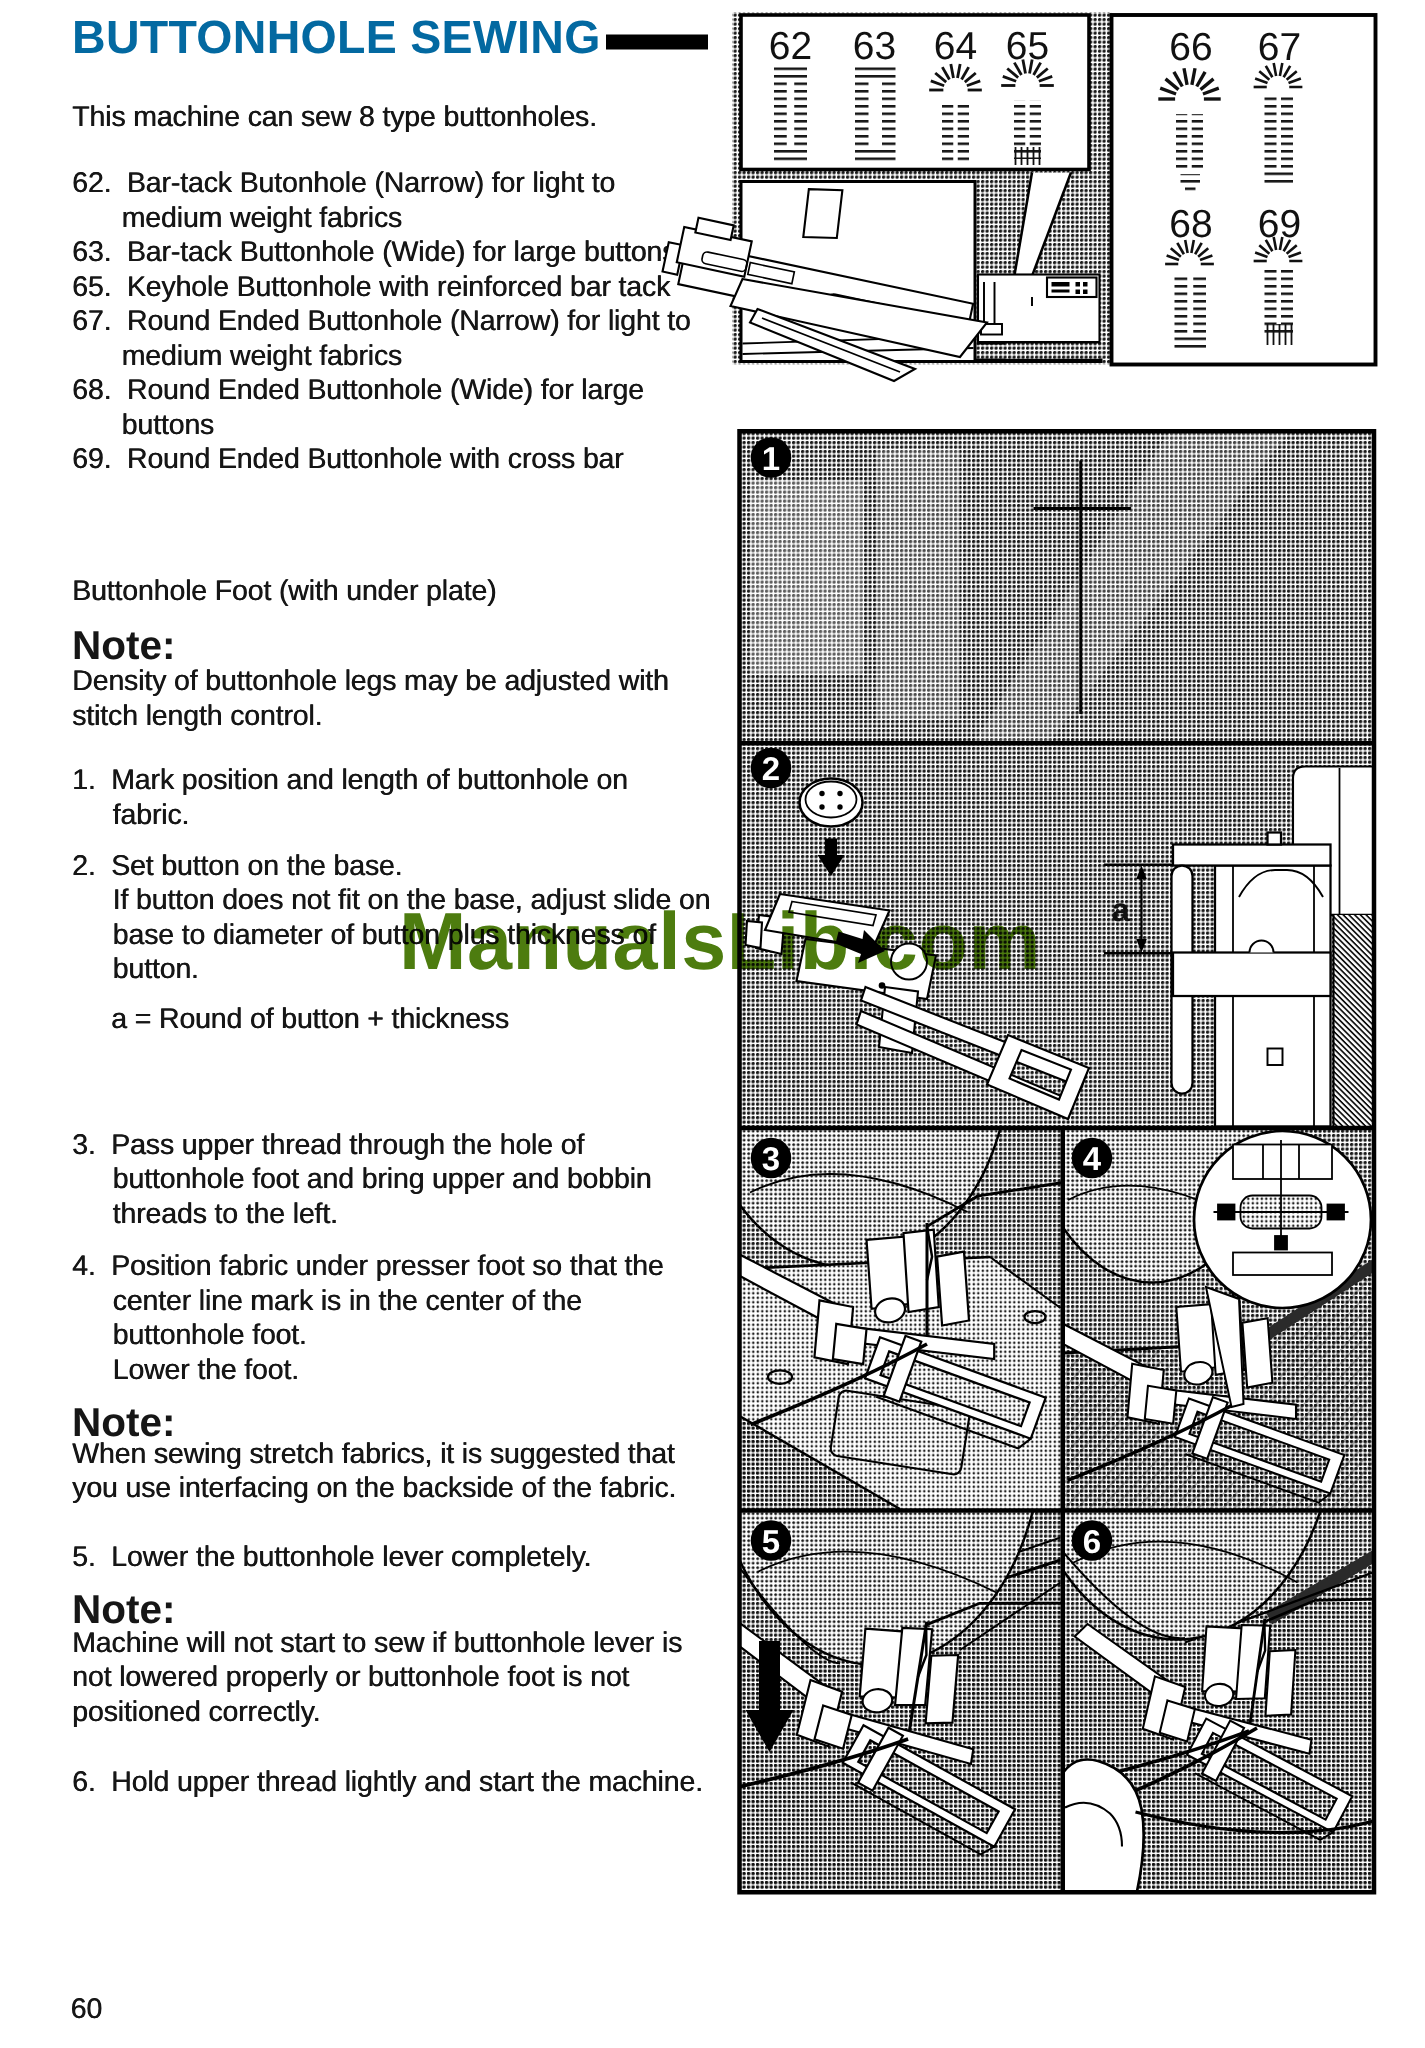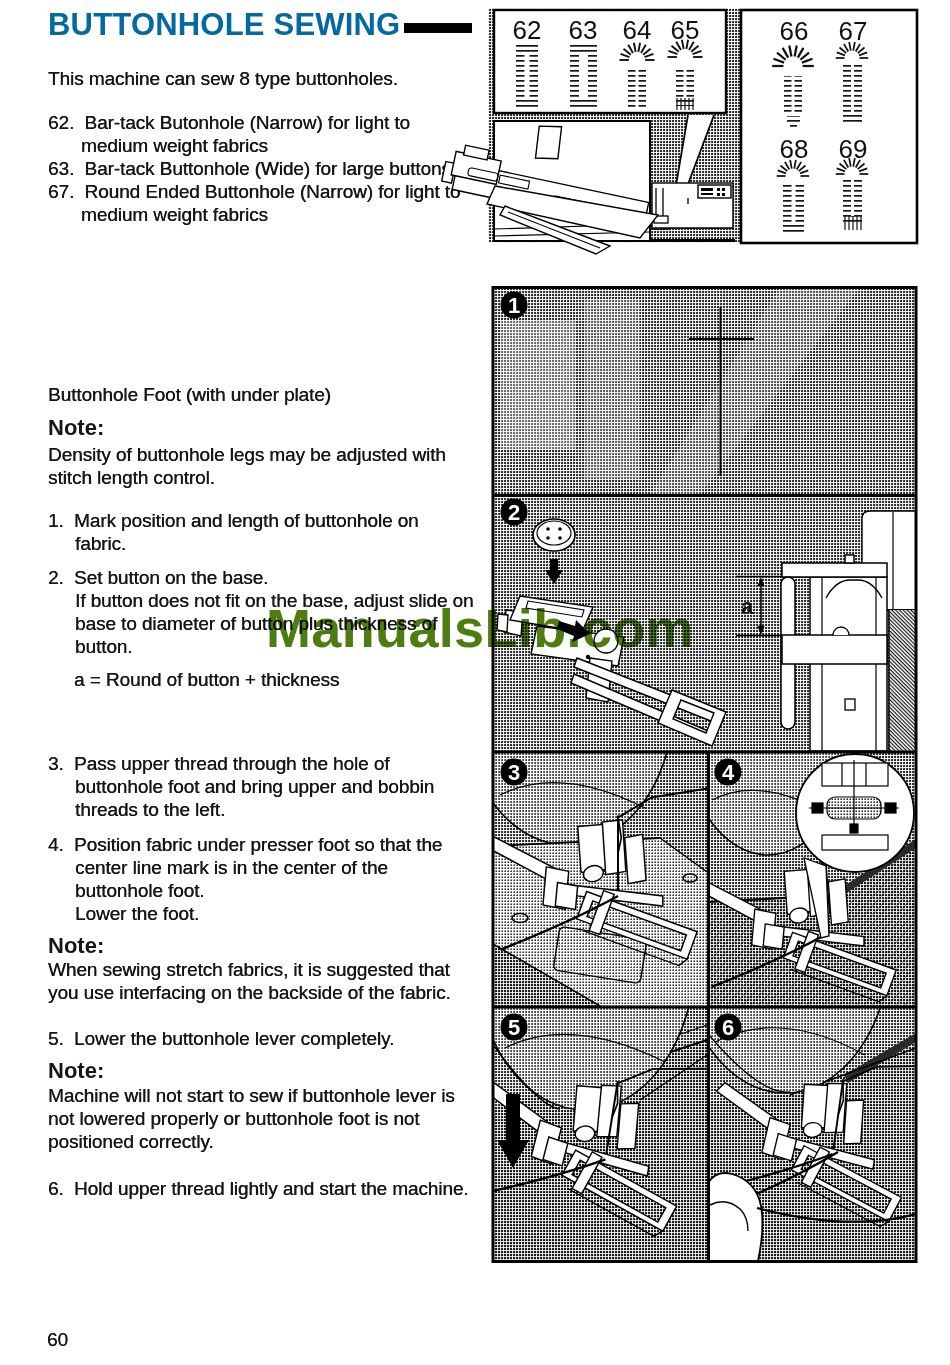--- a/index.html
+++ b/index.html
@@ -2,36 +2,39 @@
 <html><head>
 <meta charset="utf-8">
 <style>
 *{margin:0;padding:0;box-sizing:border-box}
 body{width:950px;height:1365px;background:#fff;font-family:"Liberation Sans",sans-serif;position:relative;overflow:hidden;color:#161616}
 .abs{position:absolute}
 .b{font-weight:bold}
 .txt{font-size:19px;line-height:23px;letter-spacing:-0.1px;white-space:nowrap;text-shadow:0.35px 0 0 currentColor}
 .li{padding-left:33px;text-indent:-33px}
 .li2{padding-left:27px;text-indent:-27px}
-.noteh{font-size:22px;font-weight:bold}
+.noteh{font-size:27px;font-weight:bold}
 svg{display:block}
 </style>
 </head>
 <body>
 
 <div class="abs b" style="left:48px;top:7px;font-size:31px;letter-spacing:0.2px;color:#0369a1">BUTTONHOLE SEWING</div>
 
 <div class="abs" style="left:404px;top:23px;width:68px;height:10px;background:#000"></div>
 
 <div class="abs txt" style="left:48px;top:67px">This machine can sew 8 type buttonholes.</div>
 
 <div class="abs txt" style="left:48px;top:111px;width:440px">
 <div class="li">62.&nbsp; Bar-tack Butonhole (Narrow) for light to<br>medium weight fabrics</div>
 <div class="li">63.&nbsp; Bar-tack Buttonhole (Wide) for large buttons</div>
+<div class="li">65.&nbsp; Keyhole Buttonhole with reinforced bar tack</div>
 <div class="li">67.&nbsp; Round Ended Buttonhole (Narrow) for light to<br>medium weight fabrics</div>
+<div class="li">68.&nbsp; Round Ended Buttonhole (Wide) for large<br>buttons</div>
+<div class="li">69.&nbsp; Round Ended Buttonhole with cross bar</div>
 </div>
 
 <div class="abs txt" style="left:48px;top:383px">Buttonhole Foot (with under plate)</div>
 
 <div class="abs noteh" style="left:48px;top:415px">Note:</div>
 
 <div class="abs txt" style="left:48px;top:443px">Density of buttonhole legs may be adjusted with<br>stitch length control.</div>
 
 <div class="abs txt li2" style="left:48px;top:509px">1.&nbsp; Mark position and length of buttonhole on<br>fabric.</div>
 

